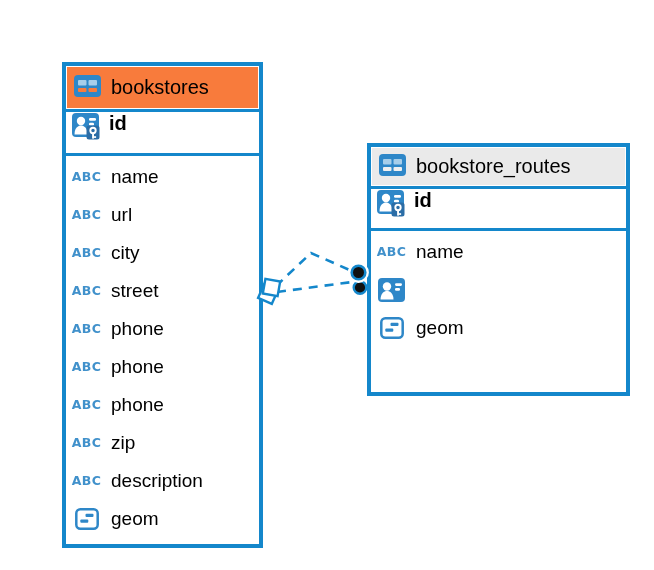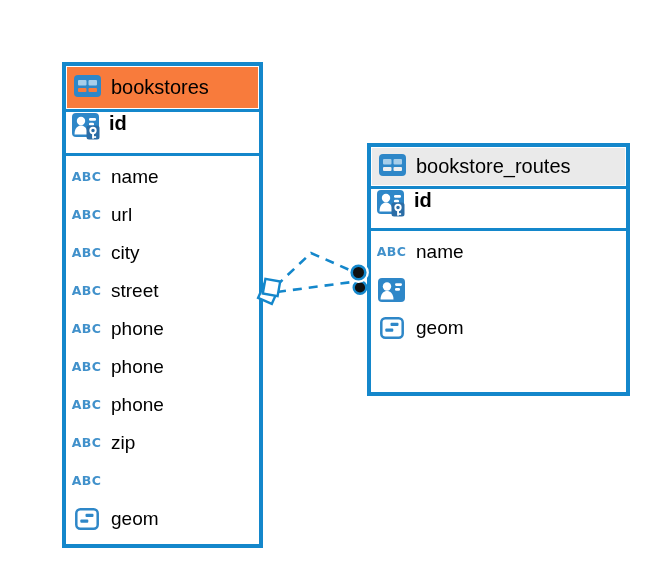--- a/index.html
+++ b/index.html
@@ -138,20 +138,21 @@
           </span>
 
           <span class="col-label">zip</span>
         </div>
 
         <div class="col-row type-text">
           <span class="cicon icon-text">
             <span class="abc-glyph">ABC</span>
           </span>
 
+          <span class="col-label">description</span>
         </div>
 
         <div class="col-row type-geometry">
 
           <span class="cicon icon-geometry">
             <svg width="24" height="22" viewBox="0 0 24 22">
               <rect x="1.3" y="1.3" width="21.4" height="19.4" rx="4" fill="#fff" stroke="#2E87C8" stroke-width="2.5"></rect>
               <rect x="10.5" y="5.8" width="8" height="3.1" rx="1" fill="#2E87C8"></rect>
               <rect x="5.3" y="11.6" width="8" height="3.1" rx="1" fill="#2E87C8"></rect>
             </svg>

